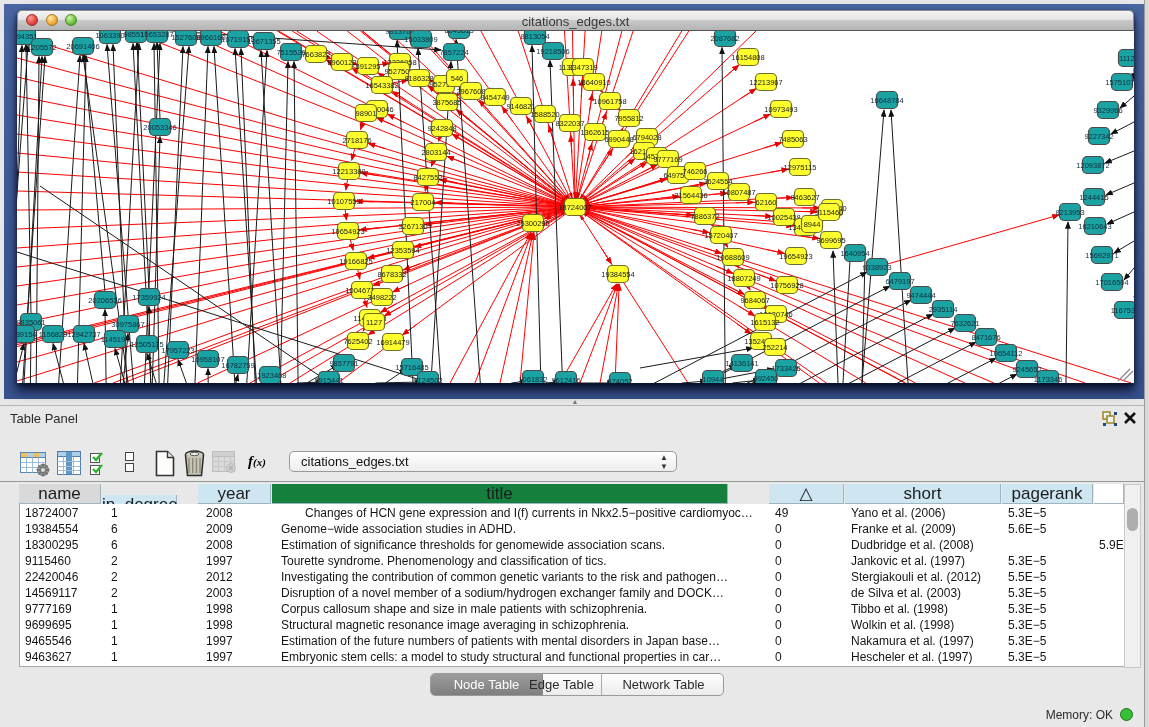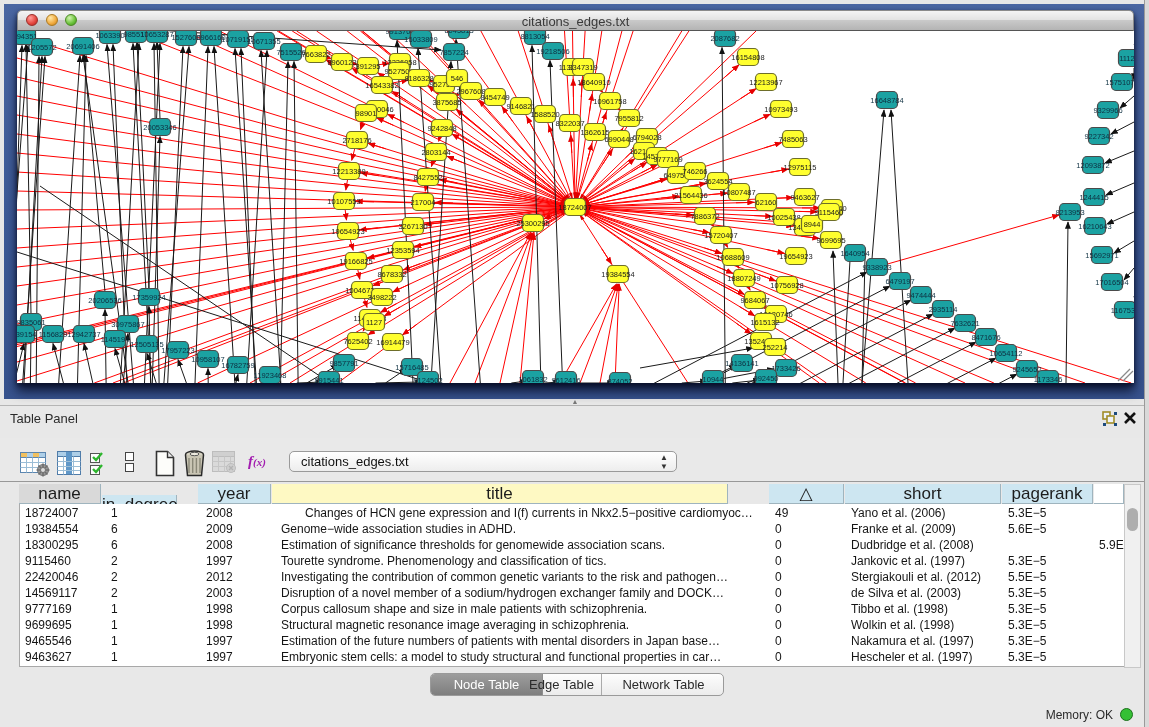--- a/index.html
+++ b/index.html
@@ -757,27 +757,27 @@
  <path d="M6 8v15 M9.7 8v15 M13.4 8v15 M17 8v15" stroke="#8a8878" stroke-width="1.4"></path>
  <ellipse cx="11.5" cy="4" rx="4.5" ry="1.7" fill="#efece0" stroke="#555"></ellipse>
 </svg>
 <svg class="tbi" style="left:211px" width="26" height="25" viewBox="0 0 26 25" opacity="0.55">
  <rect x="1.5" y="1.5" width="22" height="20" fill="#cfcfcf" stroke="#9a9a9a"></rect>
  <rect x="1.5" y="1.5" width="22" height="5" fill="#bdbdbd" stroke="#9a9a9a"></rect>
  <path d="M7.5 6.5v15 M13.5 6.5v15 M19.5 6.5v15 M1.5 11.5h22 M1.5 16.5h22" stroke="#adadad"></path>
  <circle cx="20" cy="18" r="4.5" fill="#bbb" stroke="#999"></circle>
  <path d="M18 16l4 4 M22 16l-4 4" stroke="#888" stroke-width="1.4"></path>
 </svg>
-<div class="tbi" style="left:248px;top:453px;font:italic bold 15px 'Liberation Serif',serif;color:#a21caf;">f<span style="font-size:11px;">(x)</span></div>
+<div class="tbi" style="left:248px;top:453px;font:italic bold 15px 'Liberation Serif',serif;color:#000000;">f<span style="font-size:11px;">(x)</span></div>
 
  <div id="dropdown">citations_edges.txt<div id="ddarr">▲<br>▼</div></div>
  <div class="hc" style="left:19px;width:82px;background:#d9d9d9;">name</div>
     <div class="hc" style="left:102px;width:75px;background:#cde6f1;margin-top:11px;">in_degree</div>
     <div class="hc" style="left:198px;width:73px;background:#cde6f1;">year</div>
-    <div class="hc" style="left:272px;width:456px;background:#fef9c3;">title</div>
+    <div class="hc" style="left:272px;width:456px;background:#15803d;">title</div>
     <div class="hc" style="left:769px;width:75px;background:#cde6f1;">△ out_de…</div>
     <div class="hc" style="left:845px;width:156px;background:#cde6f1;">short</div>
     <div class="hc" style="left:1002px;width:91px;background:#cde6f1;">pagerank</div>
     <div class="hc" style="left:1094px;width:30px;background:#ffffff;"></div>
  <div id="tbody">
       <div class="tr" style="top:1px;">
         <span style="left:5px;">18724007</span>
         <span style="left:91px;">1</span>
         <span style="left:186px;">2008</span>
         <span style="left:261px;margin-left:24px;">Changes of HCN gene expression and I(f) currents in Nkx2.5−positive cardiomyoc…</span>

